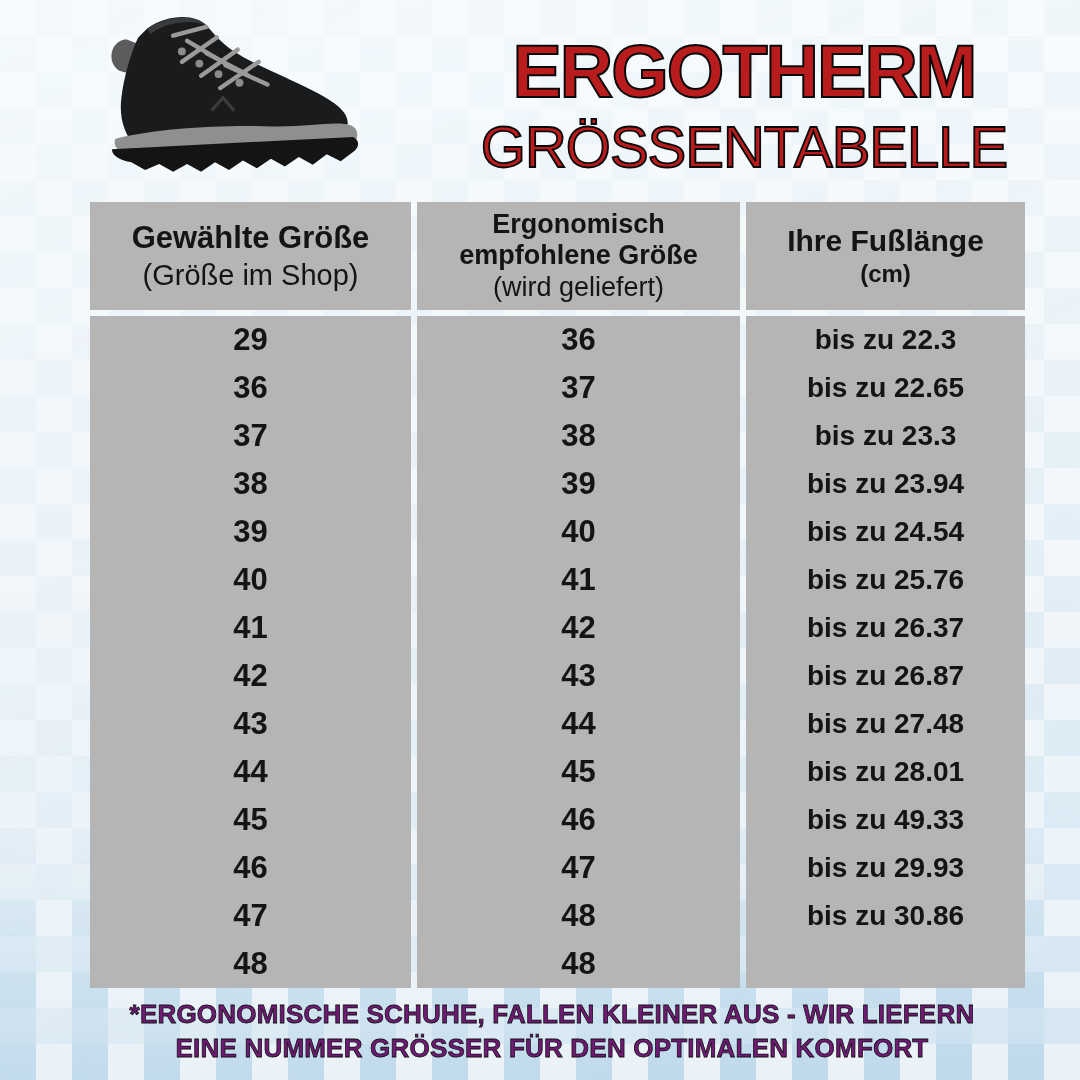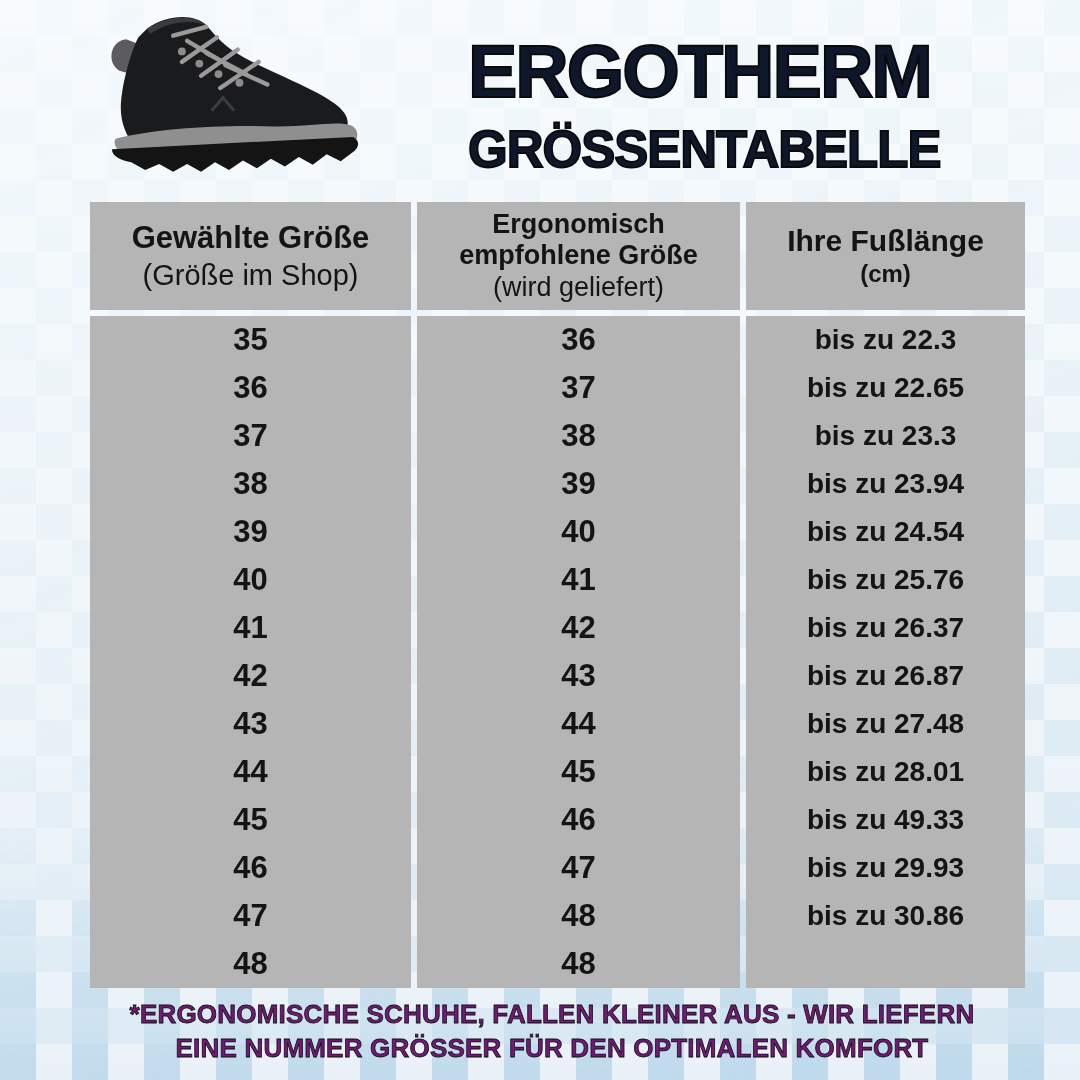--- a/index.html
+++ b/index.html
@@ -23,30 +23,30 @@
     position:absolute;inset:0;
     background:repeating-linear-gradient(90deg, rgba(172,207,230,.55) 0 36px, rgba(255,255,255,0) 36px 72px);
     -webkit-mask-image:linear-gradient(180deg, transparent 0%, transparent 78%, rgba(0,0,0,.75) 92%, #000 100%);
     mask-image:linear-gradient(180deg, transparent 0%, transparent 78%, rgba(0,0,0,.75) 92%, #000 100%);
   }
 
   .boot{position:absolute;left:88px;top:6px;width:282px;height:192px;}
 
   .title-block{
     position:absolute;left:468px;top:34px;width:552px;
-    text-align:left;line-height:1.02;color:#0f172a;
+    text-align:center;line-height:1.02;color:#b91c1c;
   }
   .title-line1{
     font-size:74px;font-weight:bold;letter-spacing:-2px;
     -webkit-text-stroke:2px #0a0a0a;
   }
   .title-line2{
-    font-size:51px;font-weight:bold;letter-spacing:-1px;
+    font-size:58px;font-weight:normal;letter-spacing:-1px;
     -webkit-text-stroke:1.8px #0a0a0a;
-    margin-top:15px;
+    margin-top:8px;
   }
 
   .size-table{position:absolute;left:72px;top:202px;width:1036px;margin-left:18px;}
   .thead{
     display:grid;grid-template-columns:321px 323px 279px;column-gap:6px;
   }
   .hcell{
     background:#b5b5b5;height:108px;
     display:flex;flex-direction:column;align-items:center;justify-content:center;
     text-align:center;
@@ -147,21 +147,21 @@
       <span class="t">Ergonomisch empfohlene Größe</span>
       <span class="s">(wird geliefert)</span>
     </div>
     <div class="hcell">
       <span class="t">Ihre Fußlänge</span>
       <span class="s">(cm)</span>
     </div>
   </div>
   <div class="tbody">
     <div class="bcol">
-        <div class="cell">35</div>
+        <div class="cell">29</div>
         <div class="cell">36</div>
         <div class="cell">37</div>
         <div class="cell">38</div>
         <div class="cell">39</div>
         <div class="cell">40</div>
         <div class="cell">41</div>
         <div class="cell">42</div>
         <div class="cell">43</div>
         <div class="cell">44</div>
         <div class="cell">45</div>

